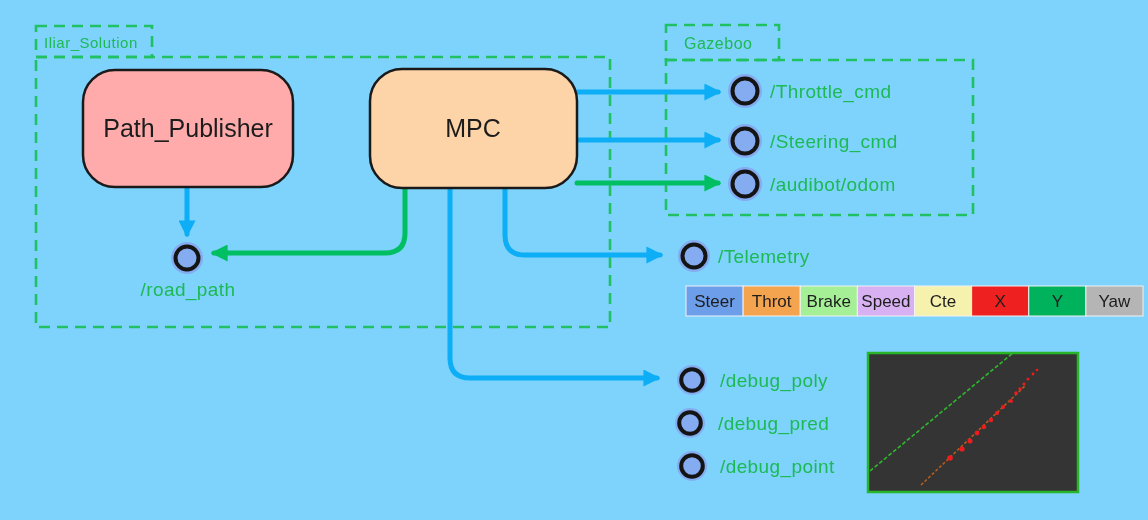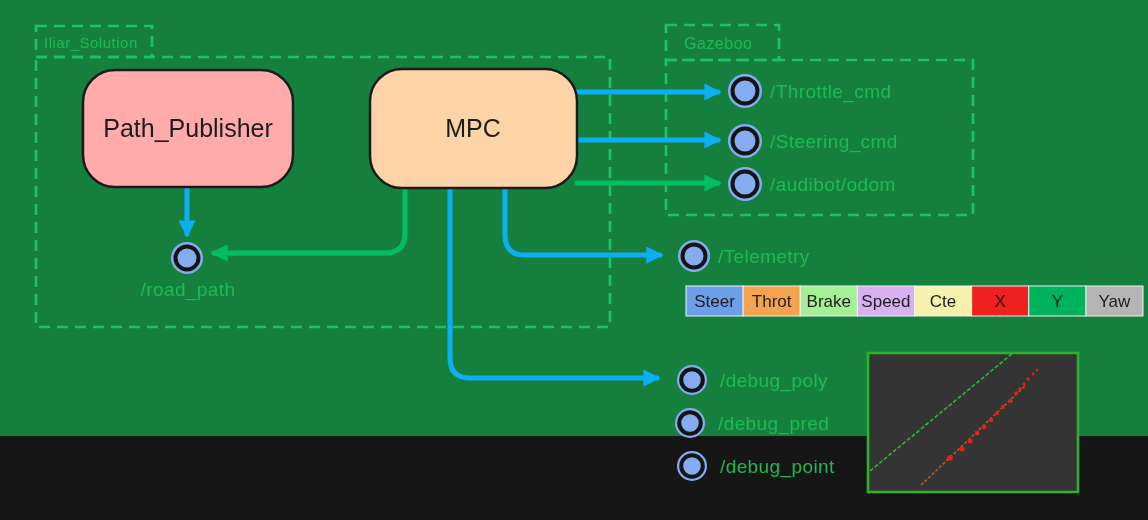--- a/index.html
+++ b/index.html
@@ -7,22 +7,22 @@
     padding: 0;
     background: #161616;
     width: 1148px;
     height: 520px;
     overflow: hidden;
     font-family: "Liberation Sans", sans-serif;
   }
   #stage {
     position: relative;
     width: 1148px;
-    height: 436px;
-    background: #15803d;
+    height: 520px;
+    background: #7dd3fc;
   }
   svg text {
     font-family: "Liberation Sans", sans-serif;
   }
   .container-box {
     fill: none;
     stroke: #21c063;
     stroke-width: 2.6;
     stroke-dasharray: 11 7;
   }

